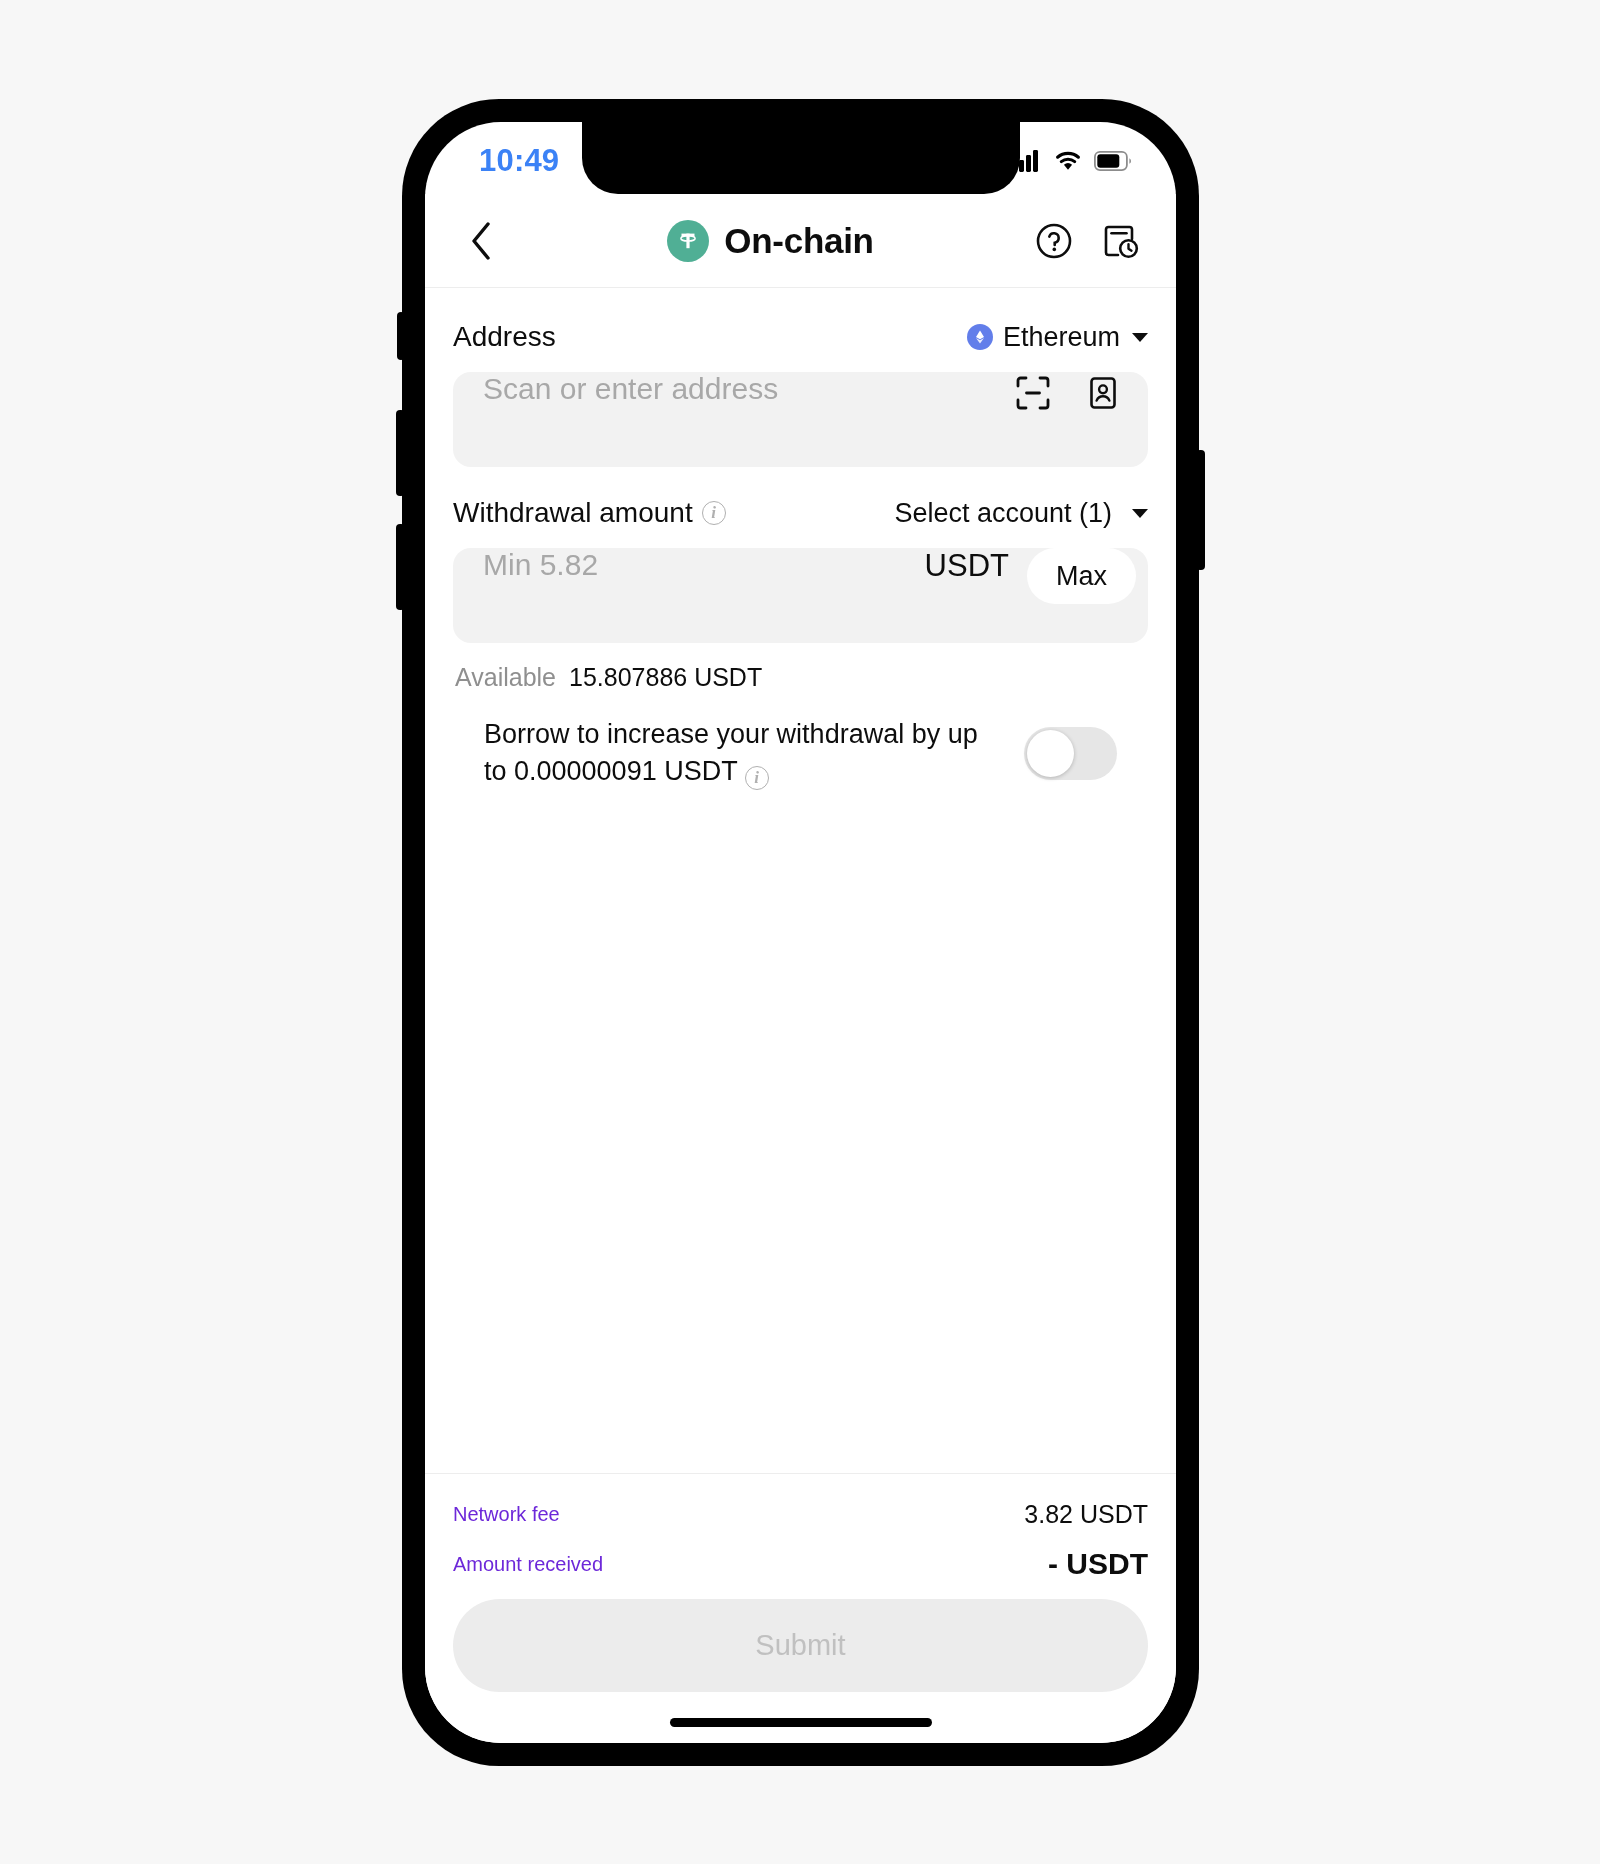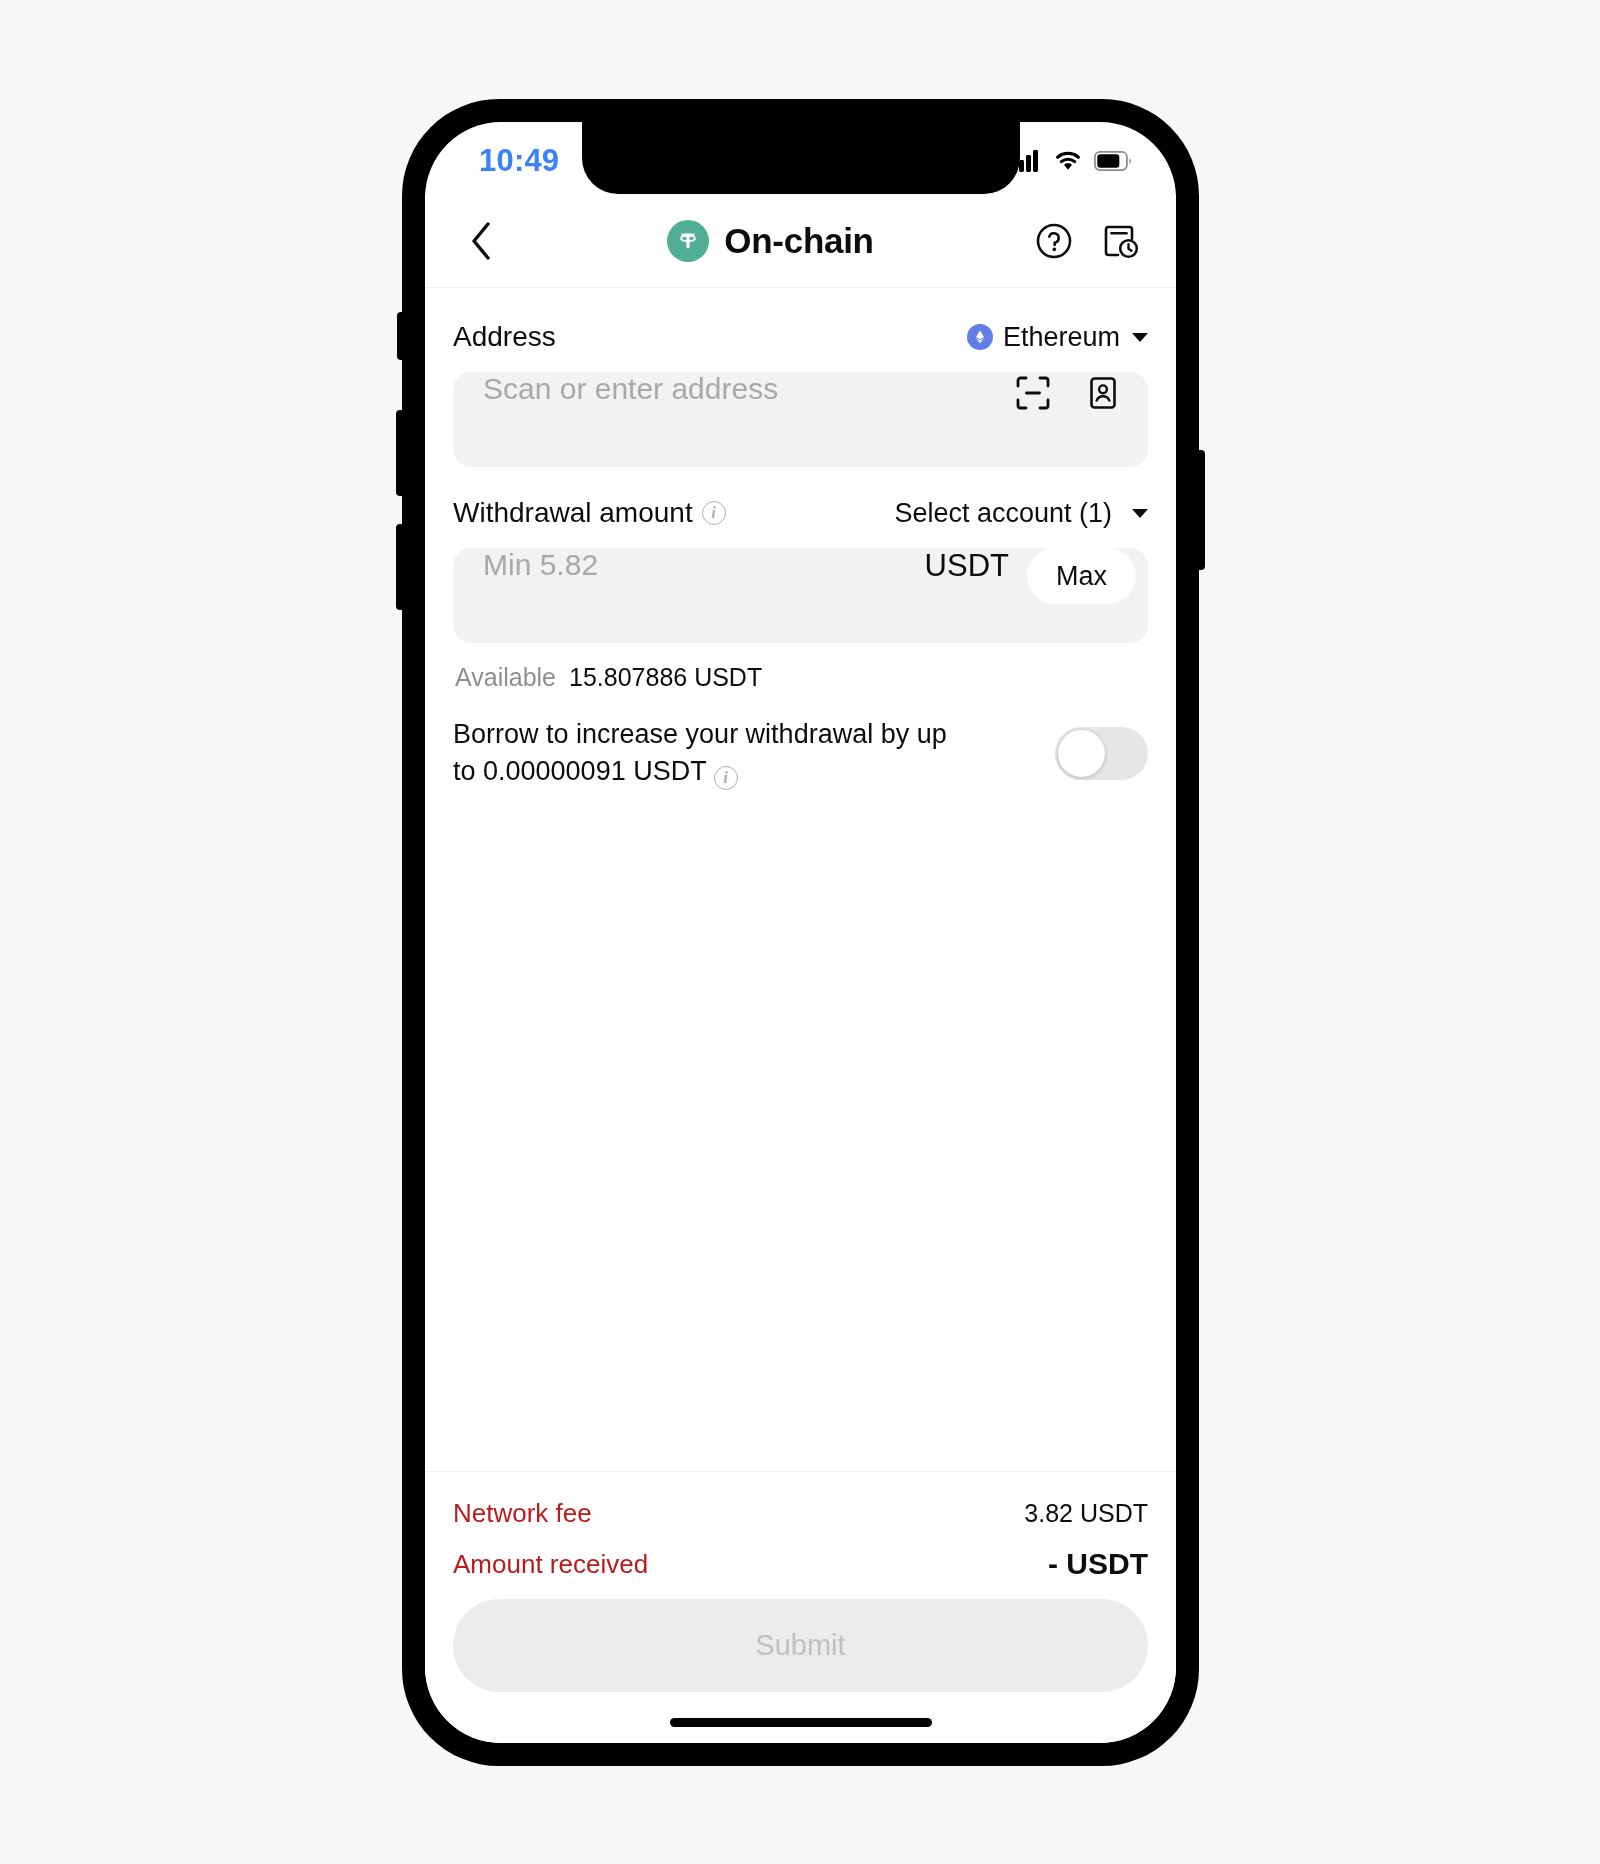--- a/index.html
+++ b/index.html
@@ -251,21 +251,21 @@
     gap: 13px;
     margin-bottom: 24px;
     padding-left: 2px;
   }
   #available-label { font-size: 25px; color: #8f8f8f; }
   #available-value { font-size: 25px; color: #0d0d0d; }
 
   #borrow-row {
     display: flex;
     align-items: center;
-    justify-content: space-between;
+    justify-content: center;
     gap: 20px;
   }
   #borrow-text {
     font-size: 27px;
     line-height: 1.38;
     color: #0d0d0d;
     max-width: 520px;
   }
   #borrow-toggle {
     width: 93px;
@@ -307,21 +307,21 @@
     flex: 0 0 auto;
     border-top: 1px solid #ededed;
     padding: 26px 28px 0 28px;
   }
   .summary-row {
     display: flex;
     align-items: center;
     justify-content: space-between;
     margin-bottom: 18px;
   }
-  .summary-label { font-size: 26px; color: #b91c1c; }
+  .summary-label { font-size: 20px; color: #6d28d9; }
   .summary-value { font-size: 25px; color: #0d0d0d; }
   .summary-value.emphasis { font-size: 30px; font-weight: 700; }
 
   #submit-button {
     margin-top: 18px;
     height: 93px;
     border-radius: 47px;
     background: #ececec;
     display: flex;
     align-items: center;

